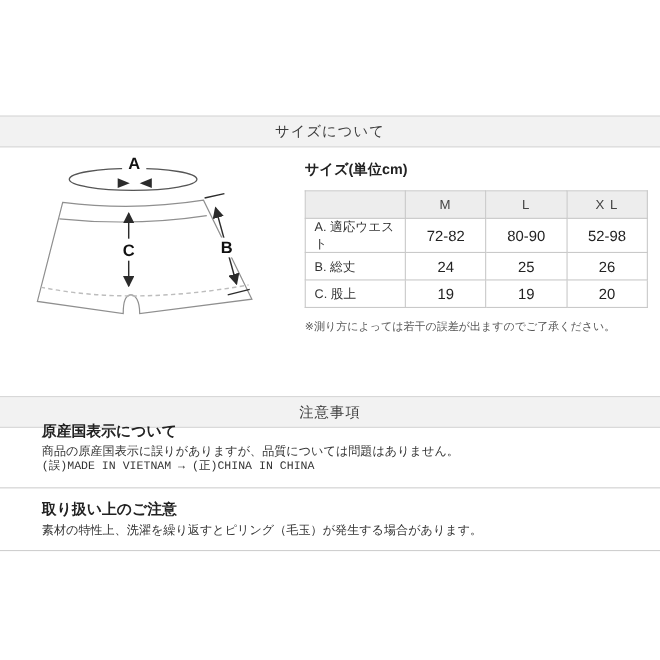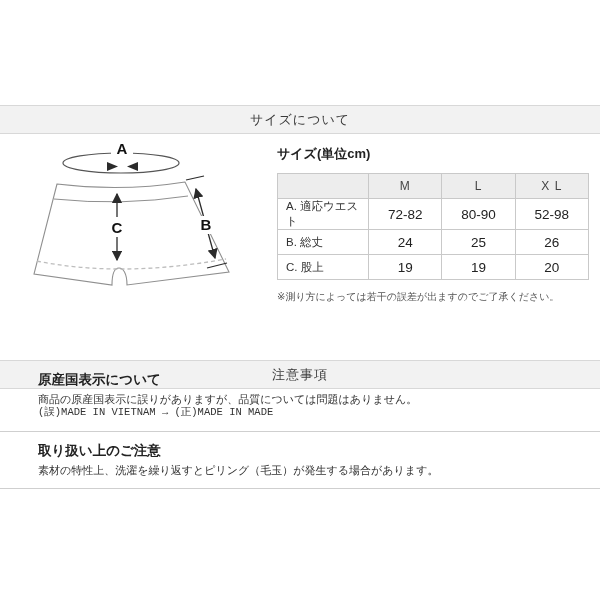--- a/index.html
+++ b/index.html
@@ -25,21 +25,21 @@
   table.size-table th,table.size-table td{
     border:1px solid #c9c9c9;height:24px;padding:0;font-weight:normal;
     text-align:center;vertical-align:middle;
   }
   table.size-table th{background:#ededed;font-size:12px;color:#444;letter-spacing:1px;}
   table.size-table td{font-size:13.5px;color:#222;background:#fff;}
   table.size-table .col-label{width:90px;}
   table.size-table td.row-label{font-size:11.5px;color:#333;text-align:left;padding-left:8px;}
   .size-note{margin-top:10px;font-size:10px;color:#555;}
   
-  .caution-body{position:absolute;left:0;top:371px;width:590px;}
+  .caution-body{position:absolute;left:0;top:383px;width:590px;}
   .note-block{padding:0 38px;}
   .note-heading{font-size:13.5px;font-weight:bold;color:#222;margin:0 0 3px 0;}
   .note-line{font-size:11px;line-height:1.28;color:#333;margin:0;}
   .note-line.mono{font-family:"Liberation Mono","DejaVu Sans Mono",monospace;font-size:10.5px;letter-spacing:0;}
   .divider{border:none;border-top:1px solid #cfcfcf;margin:11px 0 10px 0;width:600px;}
 </style>
 </head>
 <body>
 
 <div class="page">
@@ -112,21 +112,21 @@
   </div>
 
   <div class="section-bar bar-caution">
     <span>注意事項</span>
   </div>
 
   <div class="caution-body">
     <div class="note-block">
       <p class="note-heading">原産国表示について</p>
       <p class="note-line">商品の原産国表示に誤りがありますが、品質については問題はありません。</p>
-      <p class="note-line mono">(誤)MADE IN VIETNAM → (正)MADE IN MADE</p>
+      <p class="note-line mono">(誤)MADE IN VIETNAM → (正)CHINA IN CHINA</p>
     </div>
     <hr class="divider">
     <div class="note-block">
       <p class="note-heading">取り扱い上のご注意</p>
       <p class="note-line">素材の特性上、洗濯を繰り返すとピリング（毛玉）が発生する場合があります。</p>
     </div>
     <hr class="divider">
   </div>
 
 </div>

